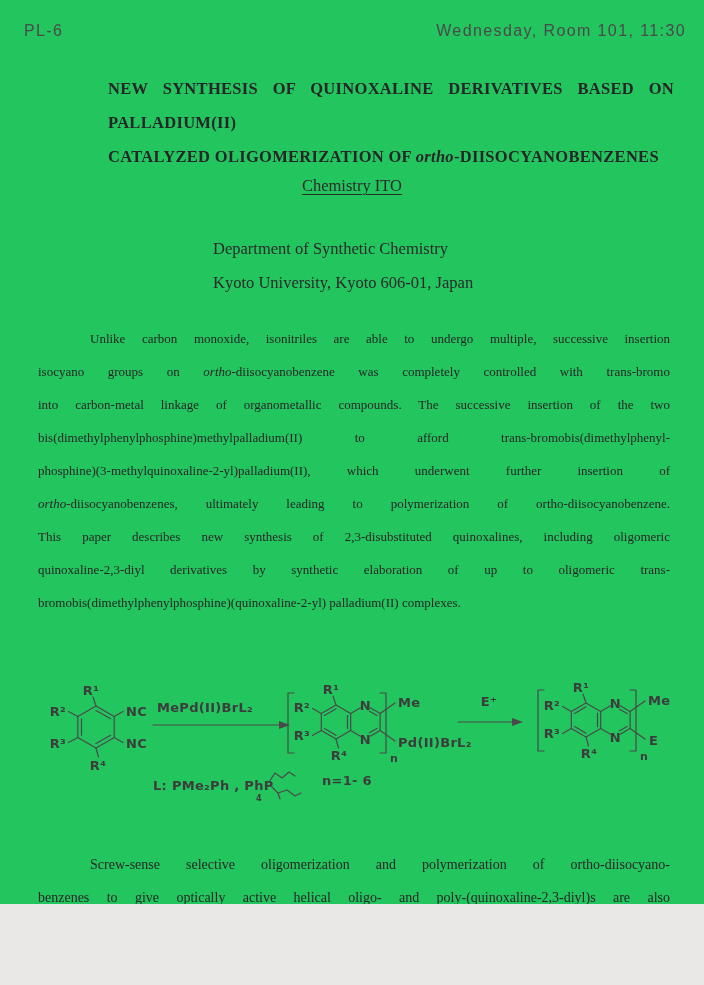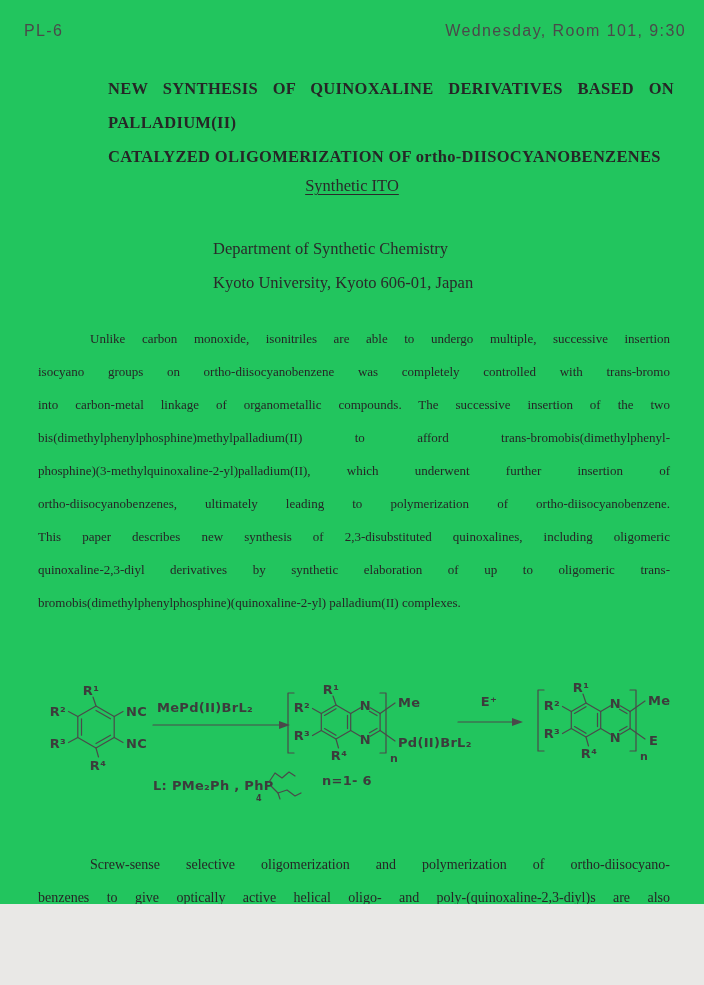--- a/index.html
+++ b/index.html
@@ -34,48 +34,48 @@
     position:absolute;top:322px;left:38px;width:632px;
     font-size:13px;line-height:33px;color:#262626;
   }
   .closing{
     position:absolute;top:848px;left:38px;width:632px;
     font-size:14px;line-height:33px;color:#262626;
   }
   .tline{text-align:justify;}
   .tline.j{text-align-last:justify;}
   .tline.indent{text-indent:52px;}
-  .it{}
+  .it{font-style:italic;}
   .scheme{position:absolute;top:648px;left:0;width:704px;height:200px;}
   .scheme text{
     font-family:"DejaVu Sans", sans-serif;
     font-size:13px;font-weight:600;fill:#3c3c3c;letter-spacing:0.3px;
   }
   .scheme .small{font-size:11px;}
   .scheme .tiny{font-size:8px;}
   .bonds{stroke:#4a4a4a;stroke-width:1.2;fill:none;stroke-linecap:round;stroke-linejoin:round;}
   .arrowhead{fill:#4a4a4a;stroke:none;}
 </style>
 </head>
 <body>
 
 <div class="page">
 
   <div class="header">
     <span>PL-6</span>
-    <span>Wednesday, Room 101, 9:30</span>
+    <span>Wednesday, Room 101, 11:30</span>
   </div>
 
   <div class="title">
       <div class="tline"><span>NEW SYNTHESIS OF QUINOXALINE DERIVATIVES BASED ON PALLADIUM(II)</span></div>
       <div class="tline"><span>CATALYZED OLIGOMERIZATION OF </span><span class="it">ortho</span><span>-DIISOCYANOBENZENES</span></div>
     </div>
 
   <div class="author">
-    <span>Synthetic ITO</span>
+    <span>Chemistry ITO</span>
   </div>
 
   <div class="affil">
     <div>Department of Synthetic Chemistry</div>
     <div>Kyoto University, Kyoto 606-01, Japan</div>
   </div>
 
   <div class="abstract">
       <div class="tline indent j"><span>Unlike carbon monoxide, isonitriles are able to undergo multiple, successive insertion</span></div>
       <div class="tline j"><span>isocyano groups on </span><span class="it">ortho</span><span>-diisocyanobenzene was completely controlled with trans-bromo</span></div>

